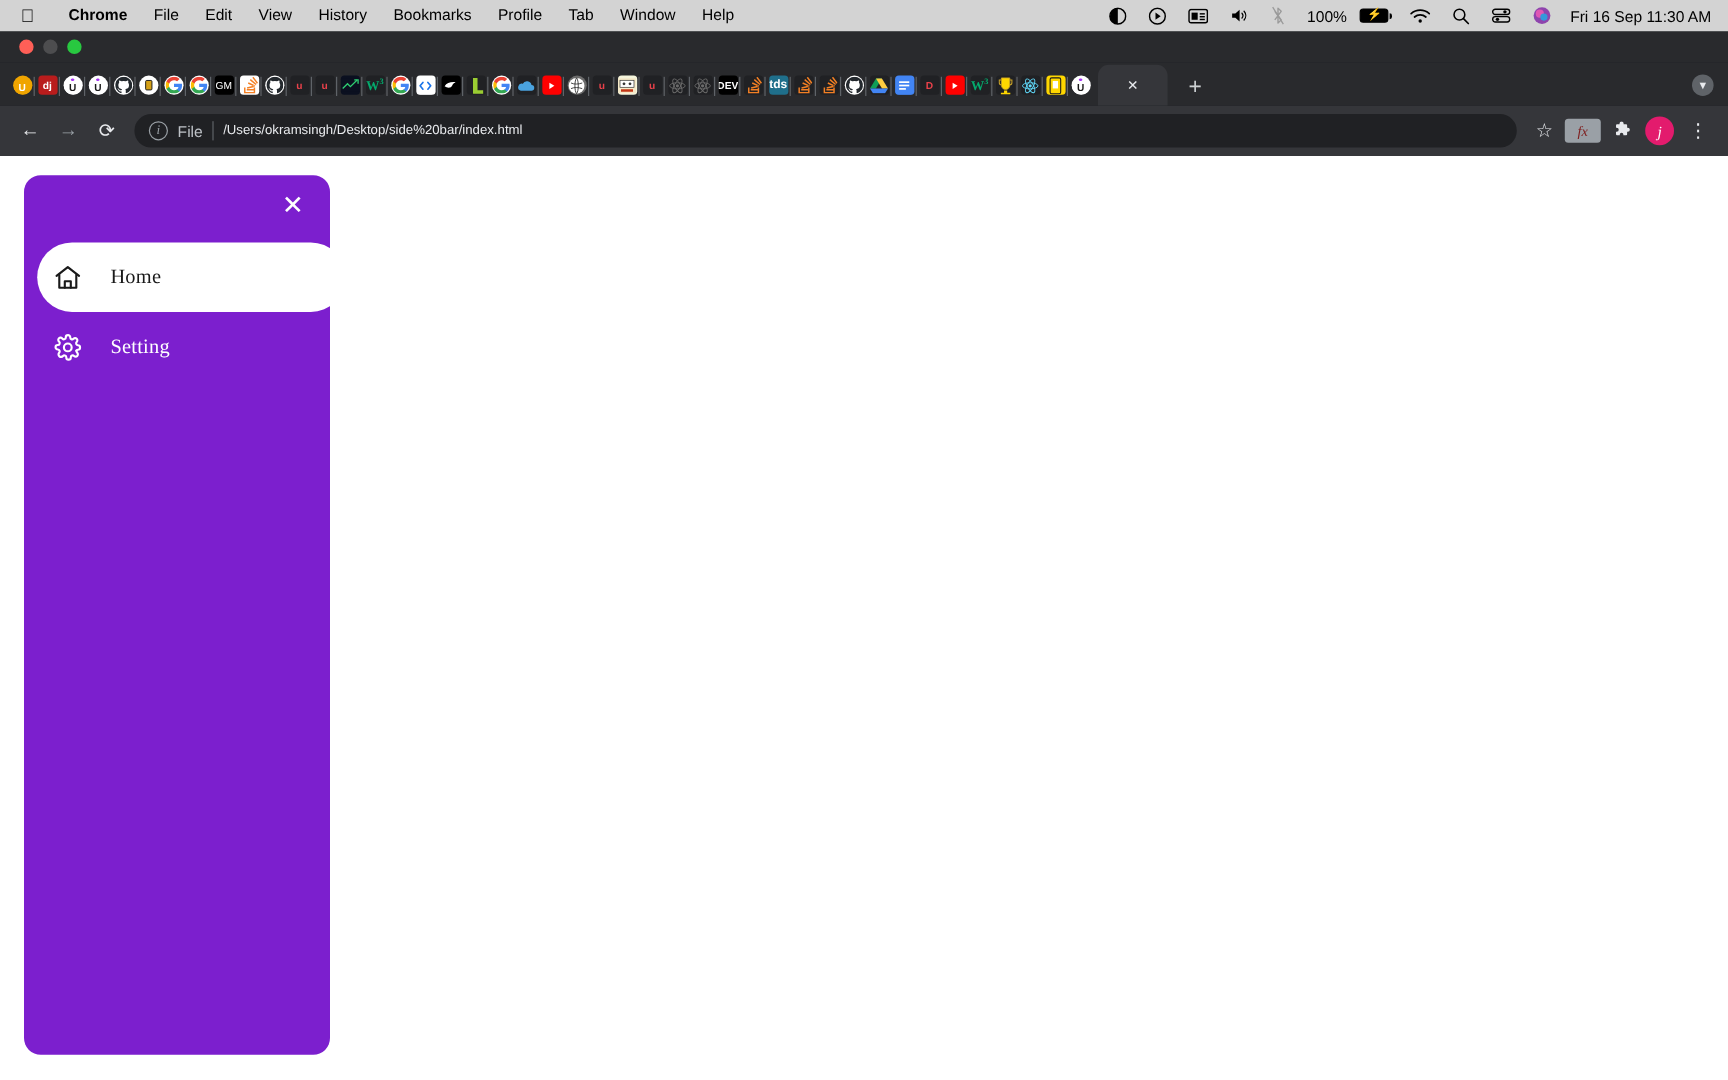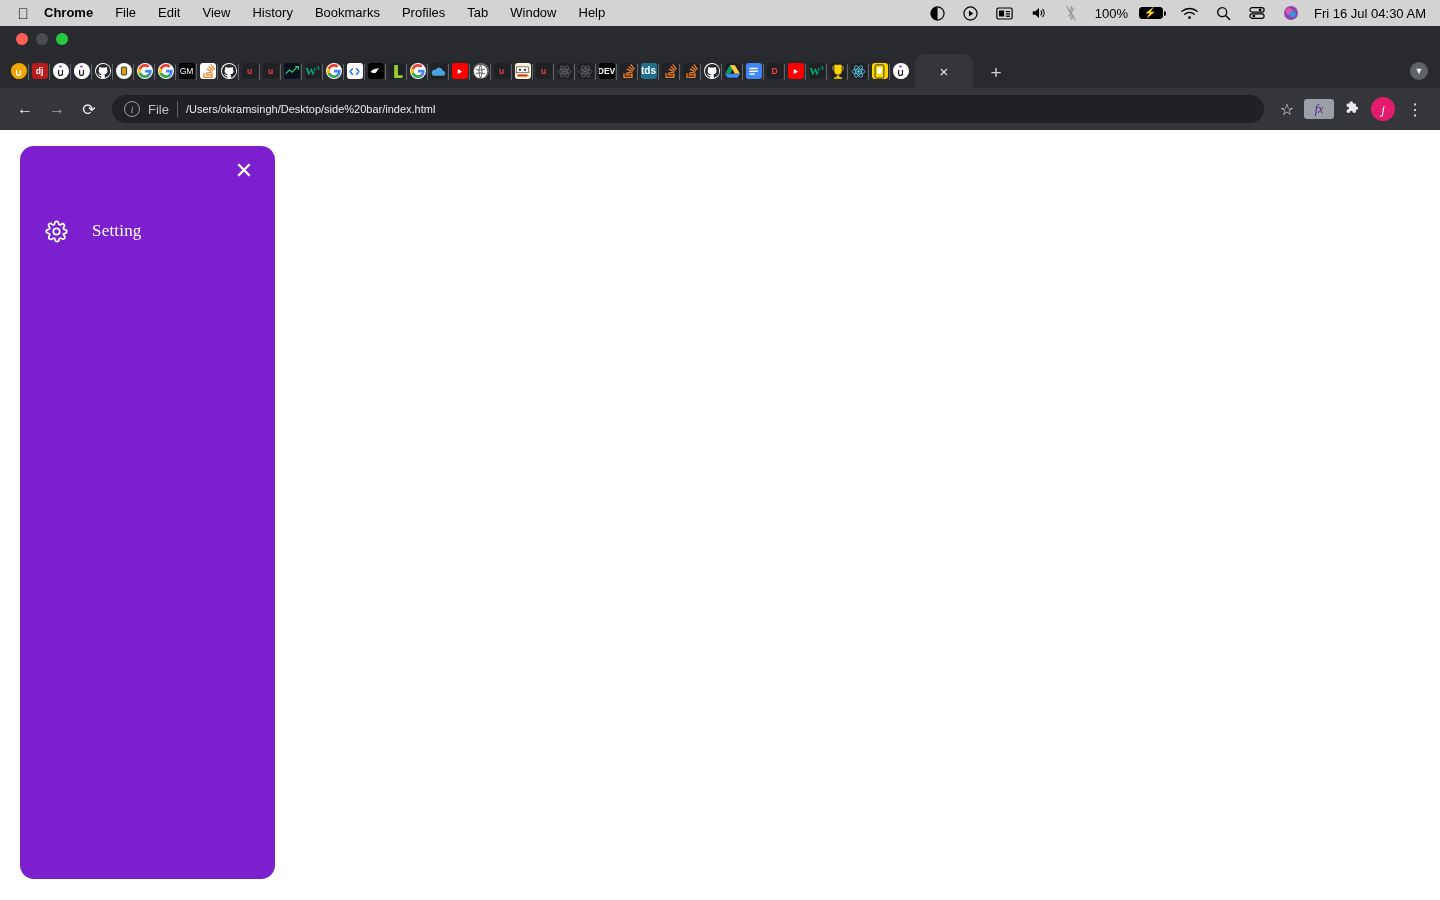--- a/index.html
+++ b/index.html
@@ -18,21 +18,21 @@
     font-size: 13px; color: #000000;
     padding: 0 10px;
     position: relative;
   }
   .menubar-left { display: flex; align-items: center; gap: 0; }
   .apple-logo {
     width: 26px; display: flex; align-items: center; justify-content: center;
     font-size: 15px; line-height: 1;
   }
   .menu-item { padding: 0 11px; line-height: 26px; white-space: nowrap; }
-  .menu-item.app-name { font-weight: bold; padding-left: 8px; }
+  .menu-item.app-name { font-weight: bold; padding-left: 8px; margin-left: 13px; }
   .menubar-right {
     position: absolute; right: 8px; top: 0;
     height: 26px; display: flex; align-items: center; gap: 0;
   }
   .status-icon {
     padding: 0 9px; display: flex; align-items: center; justify-content: center;
     height: 26px; font-size: 13px;
   }
   .status-text { padding: 0 6px; font-size: 13px; white-space: nowrap; }
   .batt-pct { font-size: 13px; padding-right: 2px; }
@@ -137,21 +137,21 @@
   .file-label { color: #bdc1c6; font-size: 13px; flex: none; }
   .om-sep { width: 1px; height: 16px; background: #5f6368; flex: none; }
   .url-text {
     color: #e8eaed; font-size: 11px; white-space: nowrap;
     overflow: hidden; text-overflow: ellipsis;
   }
   .tb-right { display: flex; align-items: center; gap: 2px; }
   .ext-sq {
     width: 36px; height: 20px; background: #9aa0a6; border-radius: 3px;
     display: flex; align-items: center; justify-content: center;
-    color: #4c1d95; font-size: 12px; font-family: "Liberation Serif", serif;
+    color: #7f1d1d; font-size: 12px; font-family: "Liberation Serif", serif;
     font-style: italic; line-height: 1;
   }
   .avatar {
     width: 24px; height: 24px; border-radius: 50%; background: #e31b6d;
     display: flex; align-items: center; justify-content: center;
     color: #fff; font-size: 13px; font-family: "Liberation Serif", serif;
     font-style: italic; line-height: 1;
   }
 
   
@@ -203,21 +203,21 @@
 
 <div class="menubar">
   <div class="menubar-left">
     <div class="apple-logo"></div>
     <div class="menu-item app-name">Chrome</div>
     <div class="menu-item">File</div>
     <div class="menu-item">Edit</div>
     <div class="menu-item">View</div>
     <div class="menu-item">History</div>
     <div class="menu-item">Bookmarks</div>
-    <div class="menu-item">Profiles</div>
+    <div class="menu-item">Profile</div>
     <div class="menu-item">Tab</div>
     <div class="menu-item">Window</div>
     <div class="menu-item">Help</div>
   </div>
 
   <div class="menubar-right">
     <div class="status-icon">
       <svg width="15" height="15" viewBox="0 0 16 16">
           <circle cx="8" cy="8" r="7" fill="none" stroke="#000" stroke-width="1.3"></circle>
           <path d="M8 1a7 7 0 0 0 0 14z" fill="#000"></path>
@@ -277,21 +277,21 @@
           <circle cx="5.5" cy="11" r="1.6" fill="#000"></circle>
         </svg>
     </div>
     <div class="status-icon">
       <svg width="16" height="16" viewBox="0 0 16 16">
           <circle cx="8" cy="8" r="7" fill="#8e44ad"></circle>
           <circle cx="6.2" cy="6.4" r="3.4" fill="#e056b4"></circle>
           <circle cx="9.6" cy="9.2" r="3" fill="#3498db"></circle>
         </svg>
     </div>
-    <div class="status-text">Fri 16 Jul  04:30 AM</div>
+    <div class="status-text">Fri 16 Sep  11:30 AM</div>
   </div>
 </div>
 
 <div class="chrome-window">
 
   <div class="titlebar">
     <div class="traffic">
       <div class="dot red"></div>
       <div class="dot yellow"></div>
       <div class="dot green"></div>
@@ -675,20 +675,30 @@
   </div>
 
   <div class="page">
     <div class="sidebar">
       <div class="sidebar-head">
         <div class="close-x">✕</div>
       </div>
 
       <div class="navlist">
 
+        <div class="navitem active">
+          <span class="ic">
+            <svg width="25" height="25" viewBox="0 0 24 24" fill="none" stroke="#1a1a1a" stroke-width="1.7" stroke-linecap="round" stroke-linejoin="round">
+              <path d="M3 10.5L12 3.5l9 7"></path>
+                <path d="M5.2 9.6V20h13.6V9.6"></path>
+                <path d="M9.6 20v-5.2h4.8V20"></path>
+            </svg>
+          </span>
+          <span class="lbl">Home</span>
+        </div>
 
 
         <div class="navitem">
           <span class="ic">
             <svg width="25" height="25" viewBox="0 0 24 24" fill="none" stroke="#ffffff" stroke-width="1.7" stroke-linecap="round" stroke-linejoin="round">
               <circle cx="12" cy="12" r="3.1"></circle>
               <path d="M19.2 14.6a1.5 1.5 0 0 0 .3 1.65l.05.05a1.8 1.8 0 1 1-2.55 2.55l-.05-.05a1.5 1.5 0 0 0-1.65-.3 1.5 1.5 0 0 0-.9 1.37V20a1.8 1.8 0 0 1-3.6 0v-.06a1.5 1.5 0 0 0-.98-1.37 1.5 1.5 0 0 0-1.65.3l-.05.05A1.8 1.8 0 1 1 5.05 16.3l.05-.05a1.5 1.5 0 0 0 .3-1.65 1.5 1.5 0 0 0-1.37-.9H4a1.8 1.8 0 0 1 0-3.6h.06a1.5 1.5 0 0 0 1.37-.98 1.5 1.5 0 0 0-.3-1.65l-.05-.05A1.8 1.8 0 1 1 7.7 5.05l.05.05a1.5 1.5 0 0 0 1.65.3h.07a1.5 1.5 0 0 0 .9-1.37V4a1.8 1.8 0 0 1 3.6 0v.06a1.5 1.5 0 0 0 .9 1.37 1.5 1.5 0 0 0 1.65-.3l.05-.05a1.8 1.8 0 1 1 2.55 2.55l-.05.05a1.5 1.5 0 0 0-.3 1.65v.07a1.5 1.5 0 0 0 1.37.9H20a1.8 1.8 0 0 1 0 3.6h-.06a1.5 1.5 0 0 0-1.37.9z"></path>
             </svg>
           </span>
           <span class="lbl">Setting</span>

